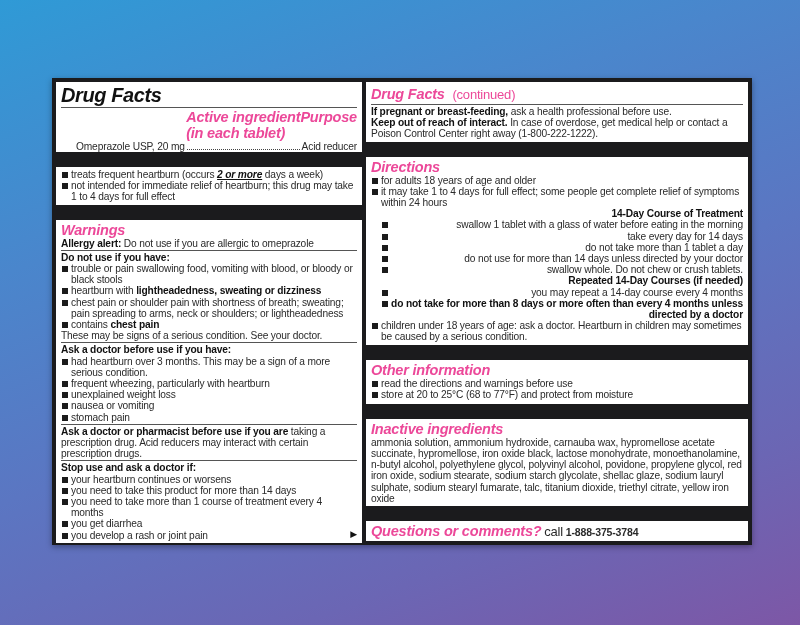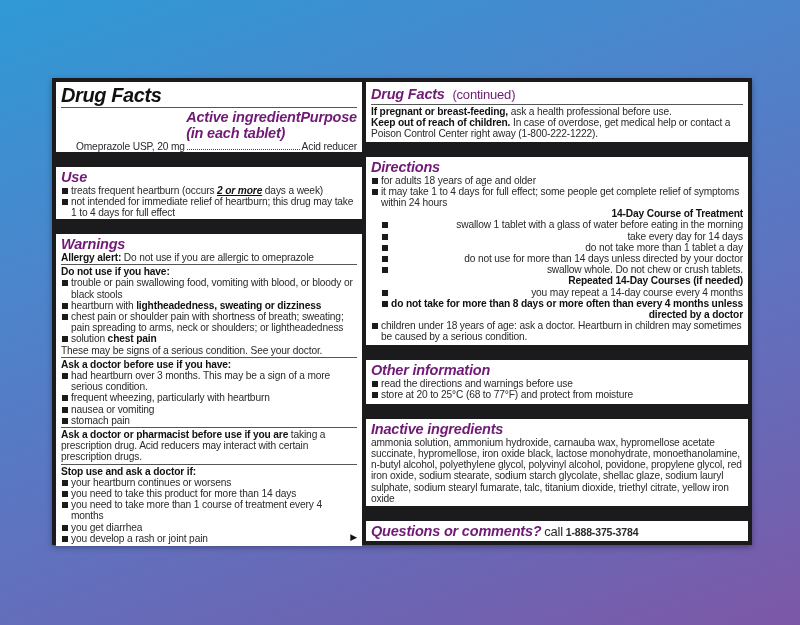--- a/index.html
+++ b/index.html
@@ -14,21 +14,21 @@
     background: #1b1b1d;
     box-shadow: 0 2px 6px rgba(0,0,0,0.35);
   }
   .col { position: absolute; top: 4px; bottom: 4px; display: flex; flex-direction: column; gap: 15px; }
   .col.left { left: 4px; width: 306px; }
   .col.right { left: 314px; width: 382px; }
   .sec {
     background: #fff; padding: 2px 5px 2px 5px; box-sizing: border-box;
     font-size: 10.2px; line-height: 11.2px; letter-spacing: -0.15px;
   }
-  .hdr { font-weight: bold; font-style: italic; font-size: 14.5px; line-height: 16px; color: #701a75; letter-spacing: -0.2px; }
+  .hdr { font-weight: bold; font-style: italic; font-size: 14.5px; line-height: 16px; color: #ec4899; letter-spacing: -0.2px; }
   .title { font-weight: bold; font-style: italic; font-size: 20px; line-height: 22px; color: #111; letter-spacing: -0.4px; }
   .rule { border-bottom: 1px solid #555; margin: 1px 0 1px 0; }
   .subhead { font-weight: bold; color: #111; }
   .ai-row { display: flex; justify-content: flex-end; align-items: flex-start; }
   .dotted { display: flex; align-items: baseline; margin-left: 15px; }
   .dotted .fill { flex: 1; border-bottom: 1px dotted #444; margin: 0 2px 2px 2px; }
   ul { list-style: none; margin: 0; padding: 0; }
   li { position: relative; padding-left: 10px; }
   li::before {
     content: ""; position: absolute; left: 1px; top: 3px; width: 6px; height: 6px; background: #1b1b1b;
@@ -59,44 +59,44 @@
         <div class="hdr">Purpose</div>
       </div>
       <div class="dotted">
         <span>Omeprazole USP, 20 mg</span>
         <span class="fill"></span>
         <span>Acid reducer</span>
       </div>
     </div>
 
     <div class="sec" style="height:52px;">
-      <div class="hdr">Use</div>
       <ul>
         <li><span>treats frequent heartburn (occurs </span><span class="bu">2 or more</span><span> days a week)</span></li>
         <li>not intended for immediate relief of heartburn; this drug may take 1 to 4 days for full effect</li>
       </ul>
     </div>
 
     <div class="sec" style="flex:1; position:relative;">
       <div class="hdr">Warnings</div>
       <div><span class="bold">Allergy alert:</span><span> Do not use if you are allergic to omeprazole</span></div>
       <div class="rule"></div>
       <div class="subhead">Do not use if you have:</div>
       <ul>
         <li>trouble or pain swallowing food, vomiting with blood, or bloody or black stools</li>
         <li><span>heartburn with </span><span class="bold">lightheadedness, sweating or dizziness</span></li>
         <li>chest pain or shoulder pain with shortness of breath; sweating; pain spreading to arms, neck or shoulders; or lightheadedness</li>
-        <li><span>solution </span><span class="bold">chest pain</span></li>
+        <li><span>contains </span><span class="bold">chest pain</span></li>
       </ul>
       <div>These may be signs of a serious condition. See your doctor.</div>
       <div class="rule"></div>
       <div class="subhead">Ask a doctor before use if you have:</div>
       <ul>
         <li>had heartburn over 3 months. This may be a sign of a more serious condition.</li>
         <li>frequent wheezing, particularly with heartburn</li>
+        <li>unexplained weight loss</li>
         <li>nausea or vomiting</li>
         <li>stomach pain</li>
       </ul>
       <div class="rule"></div>
       <div><span class="bold">Ask a doctor or pharmacist before use if you are</span><span> taking a prescription drug. Acid reducers may interact with certain prescription drugs.</span></div>
       <div class="rule"></div>
       <div class="subhead">Stop use and ask a doctor if:</div>
       <ul>
         <li>your heartburn continues or worsens</li>
         <li>you need to take this product for more than 14 days</li>
@@ -107,21 +107,21 @@
       <span class="arrow">▶</span>
     </div>
   </div>
 
   <div class="col right">
 
     <div class="sec" style="height:64px;">
       <div class="hdr" style="margin-top:2px;"><span>Drug Facts</span>&nbsp; <span class="cont">(continued)</span></div>
       <div class="rule"></div>
       <div><span class="bold">If pregnant or breast-feeding,</span><span> ask a health professional before use.</span></div>
-      <div><span class="bold">Keep out of reach of children.</span><span>  In case of overdose, get medical help or contact a Poison Control Center right away (1-800-222-1222).</span></div>
+      <div><span class="bold">Keep out of reach of interact.</span><span>  In case of overdose, get medical help or contact a Poison Control Center right away (1-800-222-1222).</span></div>
     </div>
 
     <div class="sec" style="height:222px;">
       <div class="hdr">Directions</div>
       <ul>
         <li>for adults 18 years of age and older</li>
         <li>it may take 1 to 4 days for full effect; some people get complete relief of symptoms within 24 hours</li>
       </ul>
       <div class="indent">
         <div class="subhead">14-Day Course of Treatment</div>

